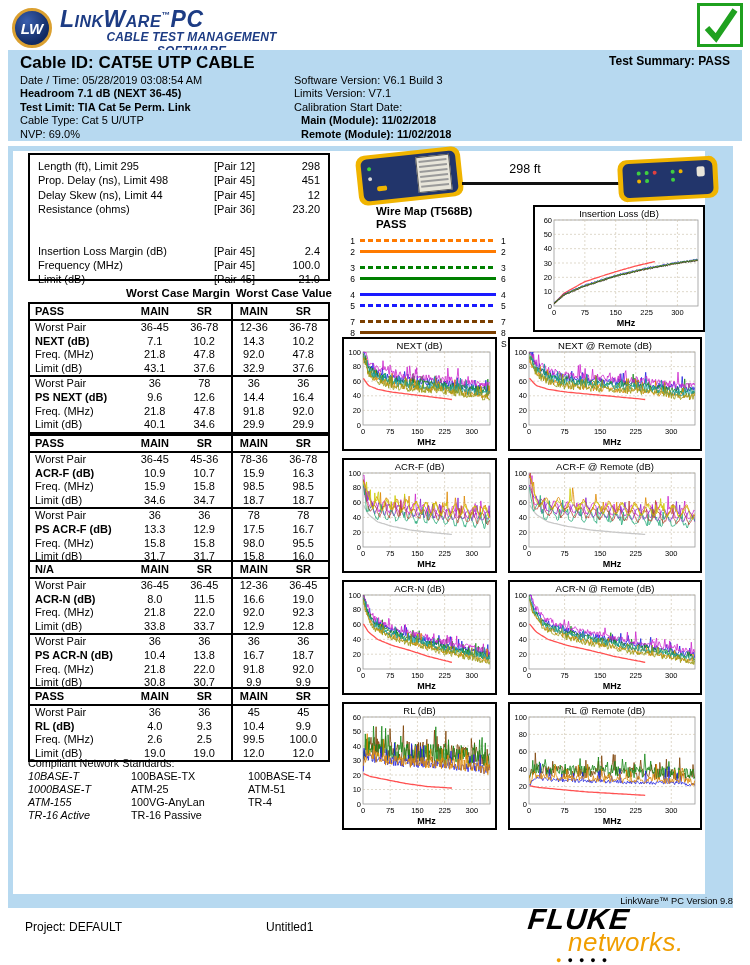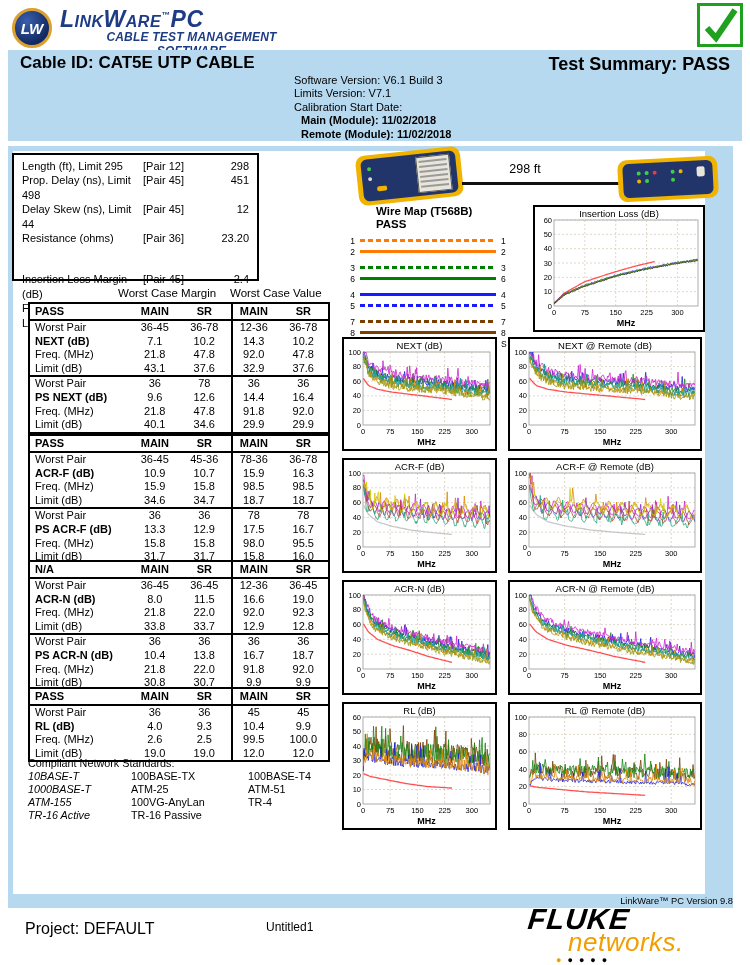--- a/index.html
+++ b/index.html
@@ -11,40 +11,40 @@
      background:radial-gradient(circle at 35% 30%,#3a5fae,#122a63 70%);border:3px solid #dba030;
      color:#fff;font-weight:bold;font-style:italic;font-size:15px;display:flex;align-items:center;justify-content:center;}
   #lw-title{position:absolute;left:48px;top:0;font-variant:small-caps;font-style:italic;font-weight:bold;
      font-size:23px;color:#1d3c84;letter-spacing:0.5px;}
   #lw-title sup{font-size:9px;font-variant:normal;}
   #lw-sub{position:absolute;left:59px;top:24px;font-style:italic;font-weight:bold;font-size:12px;color:#1d3c84;letter-spacing:0.2px;}
   #check-box{position:absolute;left:697px;top:3px;width:46px;height:44px;background:#fff;border:3px solid #1fa11f;box-sizing:border-box;}
   
   #band{position:absolute;left:8px;top:50px;width:734px;height:91px;background:#b7d9f0;box-sizing:border-box;padding:3px 10px;}
   #cable-id{position:absolute;left:12px;top:3px;font-size:17px;font-weight:bold;}
-  #test-summary{position:absolute;right:12px;top:4px;font-size:18px;font-weight:bold;}
+  #test-summary{position:absolute;right:12px;top:4px;font-size:12px;font-weight:bold;}
   .band-col{position:absolute;top:24px;font-size:11px;line-height:13.4px;}
   #band-col1{left:12px;width:265px;}
   #band-col2{left:286px;width:215px;}
   #band-col3{left:502px;width:225px;}
   .bold{font-weight:bold;}
   .indent{padding-left:7px;font-weight:bold;}
   
   #frame{position:absolute;left:8px;top:146px;width:725px;height:762px;background:#b7d9f0;}
   #frame-inner{position:absolute;left:5px;top:5px;right:28px;bottom:14px;background:#fff;}
   
-  #meas-box{position:absolute;left:12px;top:153px;width:247px;height:128px;border:2px solid #000;
+  #meas-box{position:absolute;left:28px;top:153px;width:302px;height:128px;border:2px solid #000;
      box-sizing:border-box;padding:4px 8px;font-size:11px;}
   .mrow{display:flex;line-height:14.4px;}
   .mrow .ml{flex:1;}
   .mrow .mp{width:62px;}
   .mrow .mv{width:44px;text-align:right;}
   .mgap{margin-top:27px;}
   
-  .wc-hdr{position:absolute;top:287px;font-size:11.5px;text-align:left;}
+  .wc-hdr{position:absolute;top:287px;font-size:11.5px;text-align:right;font-weight:bold;}
   
   .tbl{position:absolute;left:28px;width:302px;border:2px solid #000;box-sizing:border-box;font-size:11px;background:#fff;}
   .tr{display:flex;line-height:13.6px;position:relative;}
   .tr .tl{width:96px;padding-left:5px;}
   .tr .td{width:50px;text-align:center;}
   .tbl .hdr{border-bottom:2px solid #000;line-height:15px;}
   .tbl .grp{border-top:0;}
   .tbl .grp + .grp{border-top:2px solid #000;}
   .vdiv{position:absolute;top:0;bottom:0;left:201px;width:2px;background:#000;}
   
@@ -65,21 +65,21 @@
   #wiremap-status{position:absolute;left:376px;top:218px;font-size:11.5px;font-weight:bold;}
   #wiremap{position:absolute;left:342px;top:228px;width:172px;height:120px;}
   .wm-row{position:absolute;left:0;width:100%;height:9px;display:flex;align-items:center;font-size:8.5px;}
   .wm-row .num-l{width:13px;text-align:right;}
   .wm-row .wire{flex:1;margin:0 5px;height:3px;}
   .wm-row .num-r{width:13px;}
   
   .chart{position:absolute;border:2px solid #000;box-sizing:border-box;background:#fff;}
   
   #version{position:absolute;right:17px;top:896px;font-size:9.3px;}
-  #project{position:absolute;left:25px;top:920px;font-size:16px;}
+  #project{position:absolute;left:25px;top:920px;font-size:12px;}
   #filename{position:absolute;left:266px;top:920px;font-size:12px;}
   #fluke-logo{position:absolute;left:520px;top:903px;width:200px;height:58px;}
   #fluke-word{position:absolute;left:8px;top:0;font-size:29px;font-weight:900;font-style:italic;letter-spacing:1px;transform:skewX(-6deg);}
   #networks-word{position:absolute;left:48px;top:24px;font-size:26px;font-style:italic;color:#f09e00;letter-spacing:0.5px;}
   #fluke-dots{position:absolute;left:36px;top:52px;font-size:9px;letter-spacing:6px;}
   #fluke-dots .od{color:#f09e00;}
 </style>
 </head>
 <body>
 
@@ -92,20 +92,27 @@
   </div>
   <div id="check-box">
     <svg width="40" height="38" viewBox="0 0 40 38">
         <path d="M7 22 L16 32 L35 4" fill="none" stroke="#1fa11f" stroke-width="6"></path>
       </svg>
   </div>
 
   <div id="band">
     <div id="cable-id">Cable ID:   CAT5E UTP CABLE</div>
     <div id="test-summary">Test Summary: PASS</div>
+    <div id="band-col1" class="band-col">
+        <div>Date / Time: 05/28/2019  03:08:54 AM</div>
+        <div class="bold ">Headroom 7.1 dB (NEXT 36-45)</div>
+        <div class="bold ">Test Limit: TIA Cat 5e Perm. Link</div>
+        <div>Cable Type: Cat 5 U/UTP</div>
+        <div>NVP: 69.0%</div>
+      </div>
     <div id="band-col2" class="band-col">
         <div>Software Version: V6.1 Build 3</div>
         <div>Limits Version: V7.1</div>
         <div>Calibration Start Date:</div>
         <div class="indent">Main (Module): 11/02/2018</div>
         <div class="indent">Remote (Module): 11/02/2018</div>
       </div>
   </div>
 
   <div id="frame">

